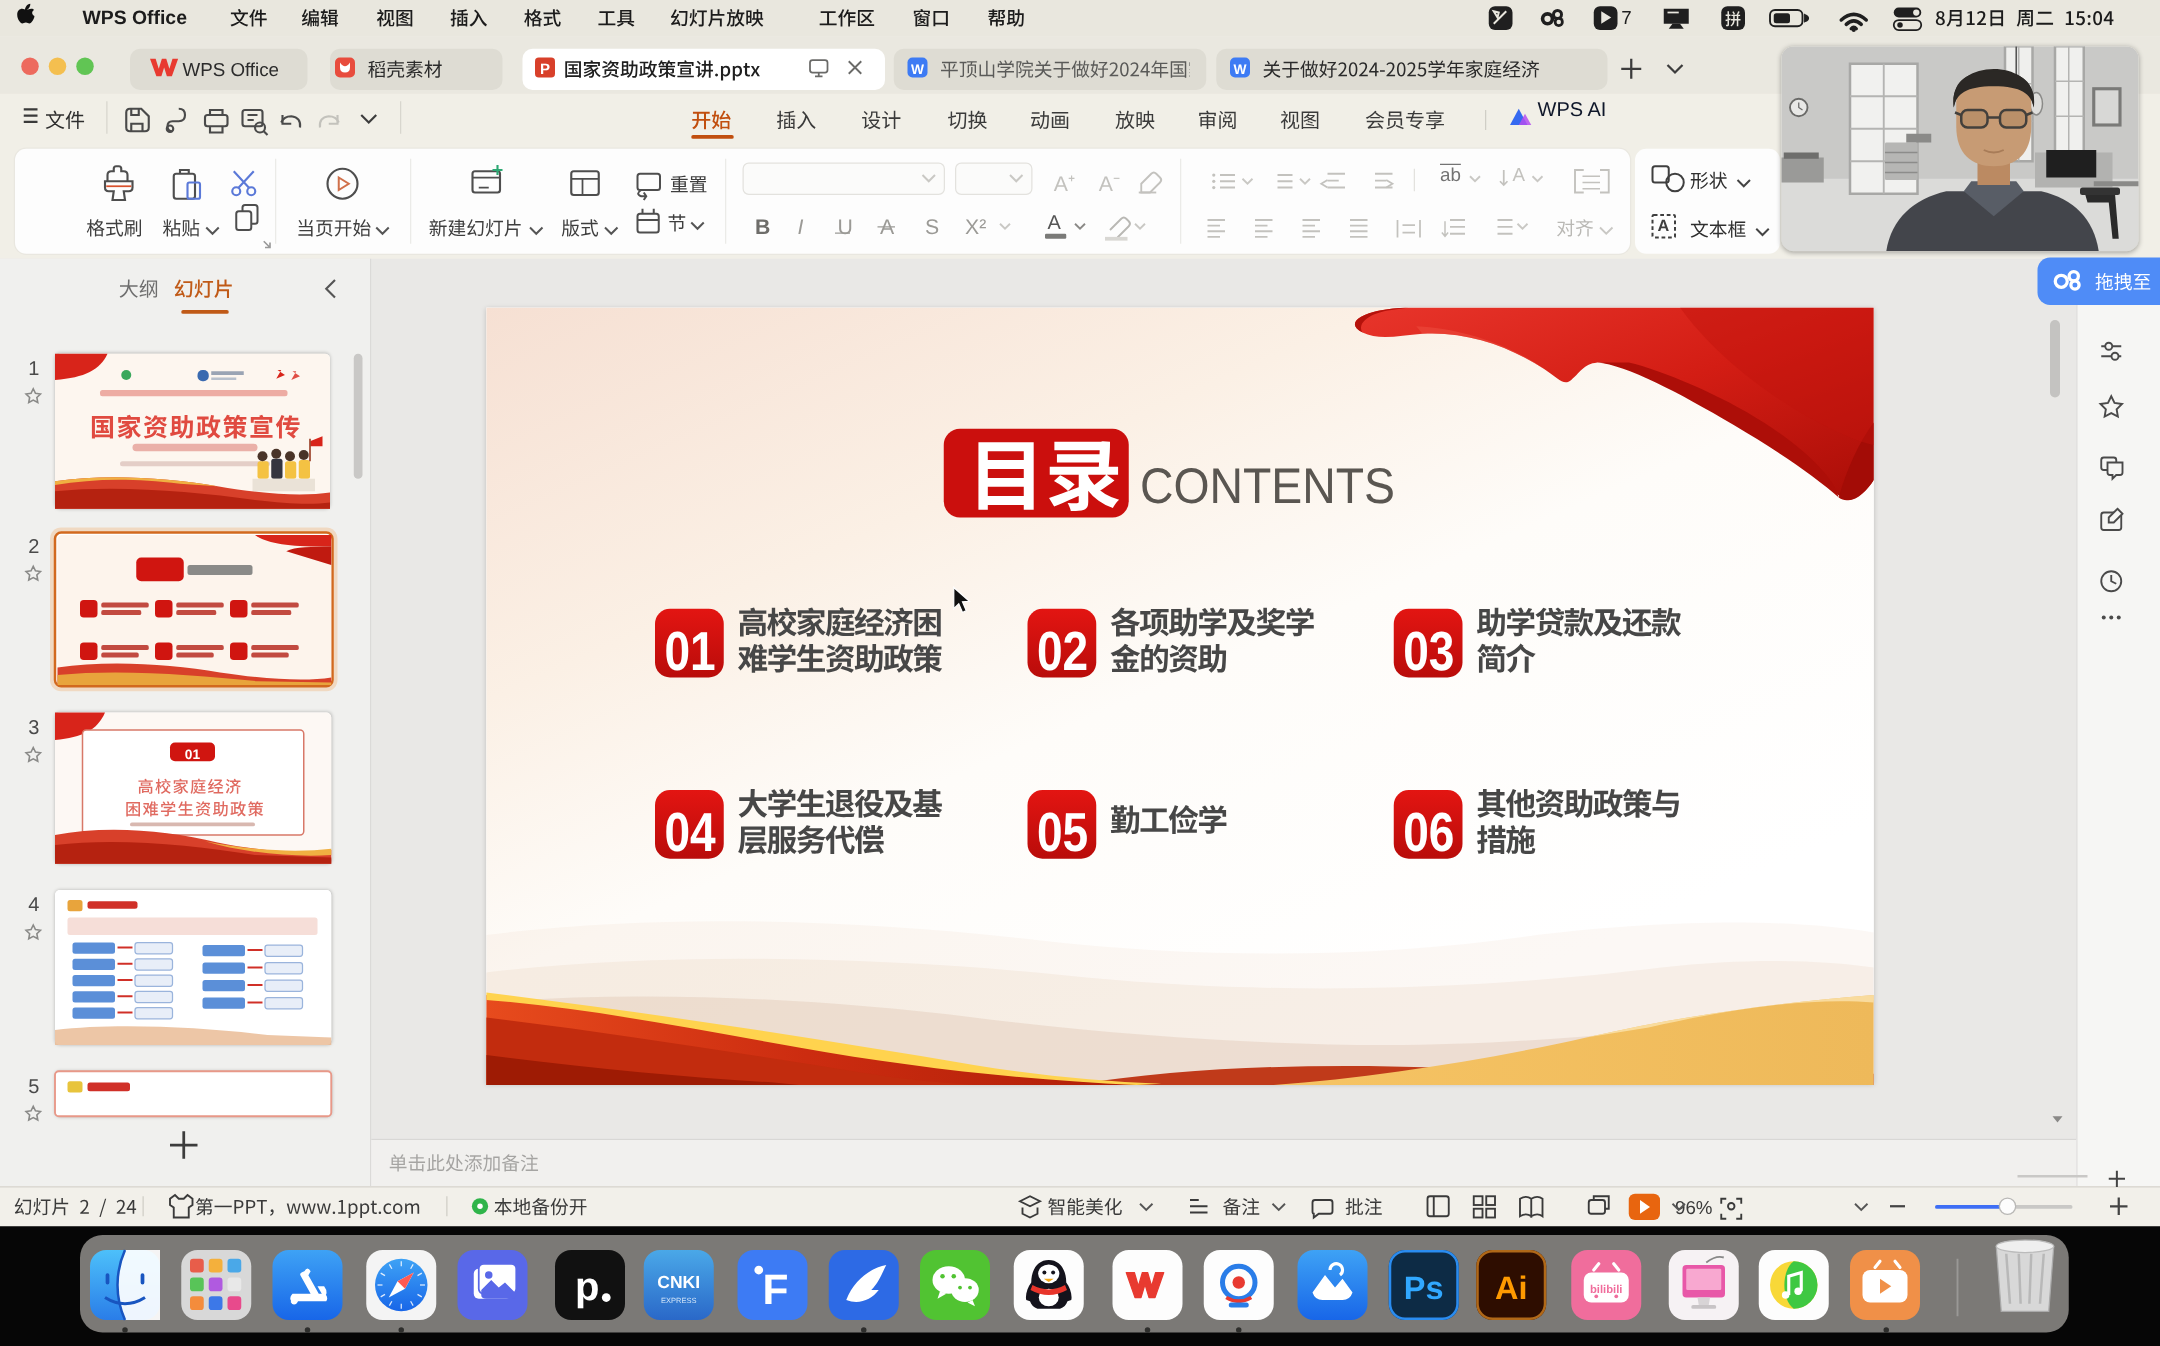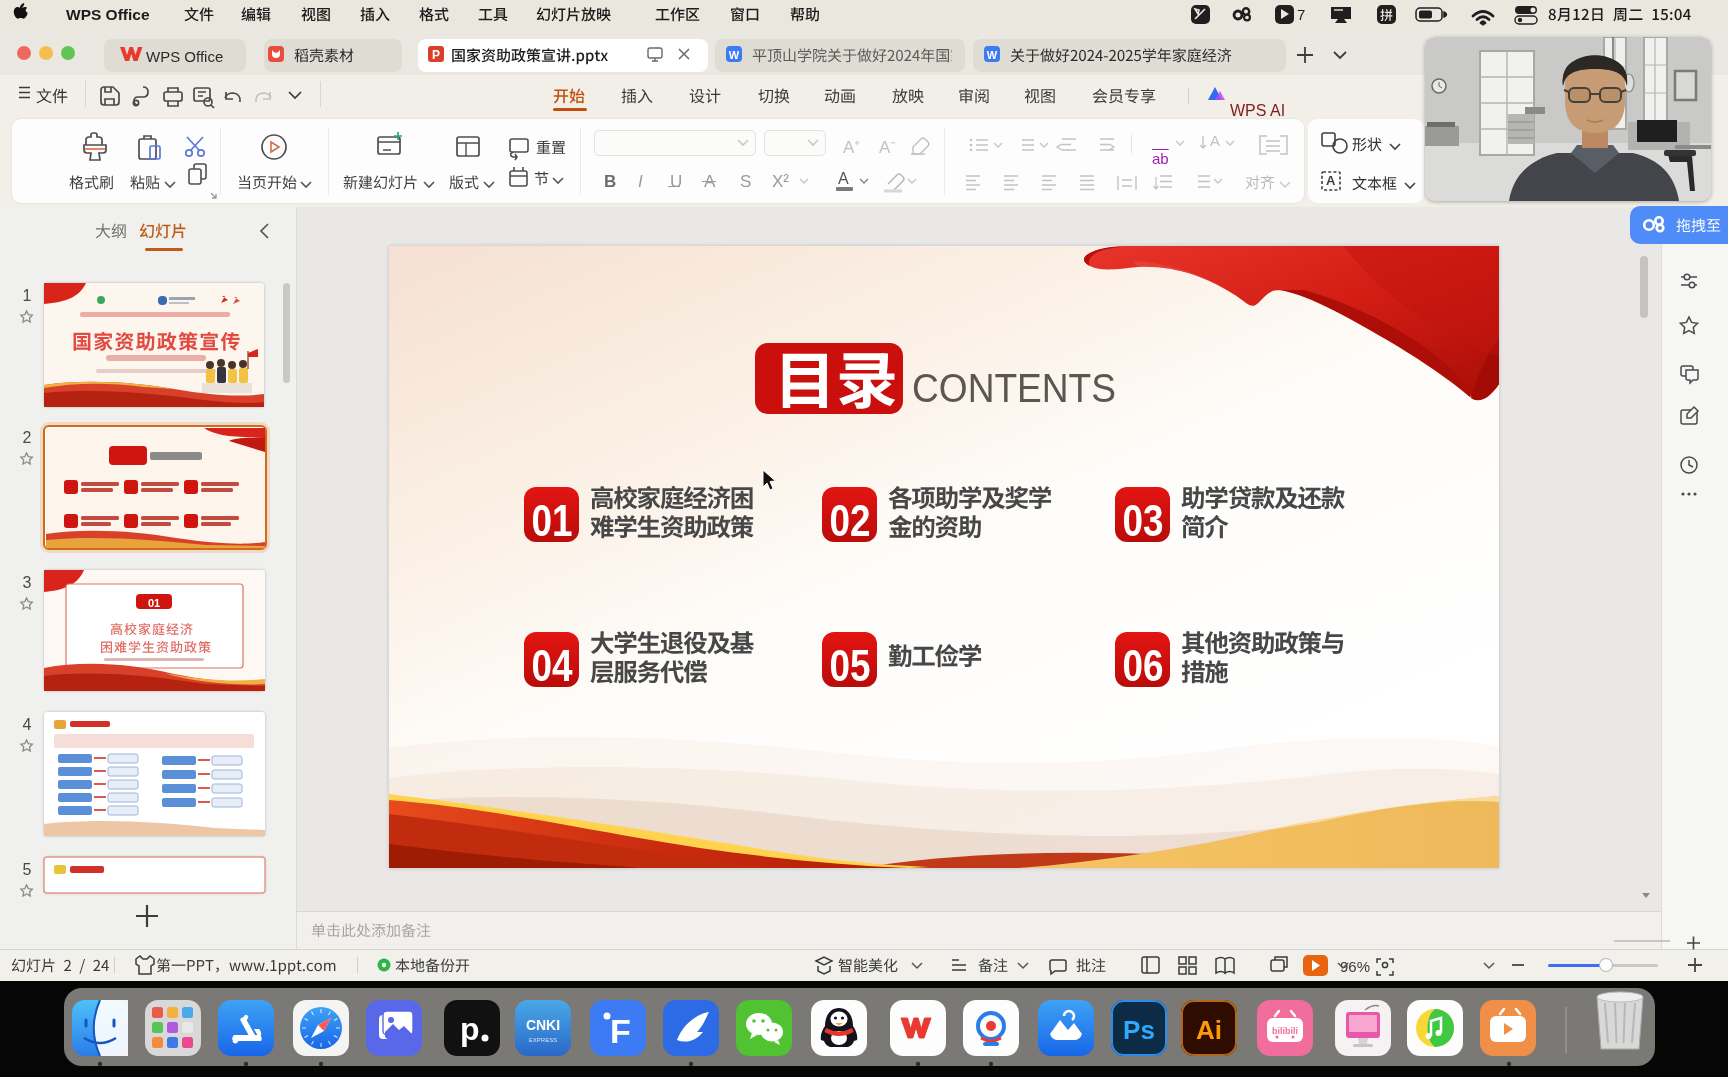--- a/index.html
+++ b/index.html
@@ -10,21 +10,21 @@
     <div style="position:absolute;left:104px;top:39px;width:142px;height:33px;border-radius:8px;background:#dedcd3"></div>
     <div style="position:absolute;left:264px;top:39px;width:138px;height:33px;border-radius:8px;background:#dedcd3"></div>
     <div style="position:absolute;left:418px;top:39px;width:290px;height:33px;border-radius:8px;background:#ffffff"></div>
     <div style="position:absolute;left:715px;top:39px;width:250px;height:33px;border-radius:8px;background:#dedcd3"></div>
     <div style="position:absolute;left:973px;top:39px;width:313px;height:33px;border-radius:8px;background:#dedcd3"></div>
     <div style="position:absolute;left:146px;top:48px;font:400 15px 'Liberation Sans',sans-serif;color:#2b2b2b">WPS Office</div>
     <div style="position:absolute;left:85px;top:81px;width:1px;height:26px;background:#d8d6ce"></div>
     <div style="position:absolute;left:320px;top:81px;width:1px;height:26px;background:#d8d6ce"></div>
     <div style="position:absolute;left:553px;top:108px;width:34px;height:3px;background:#c14e0e;border-radius:2px"></div>
     <div style="position:absolute;left:1188px;top:88px;width:1px;height:16px;background:#d0cec6"></div>
-    <div style="position:absolute;left:1230px;top:102px;font:400 16px 'Liberation Sans',sans-serif;color:#7f1d1d">WPS AI</div>
+    <div style="position:absolute;left:1230px;top:80px;font:400 16px 'Liberation Sans',sans-serif;color:#0f172a">WPS AI</div>
     <div style="position:absolute;left:12px;top:119px;width:1292px;height:84px;border-radius:9px;background:#fdfdfd;box-shadow:0 0 0 1px #e9e7e0"></div>
     <div style="position:absolute;left:1308px;top:119px;width:116px;height:84px;border-radius:9px;background:#fdfdfd"></div>
     <div style="position:absolute;left:220px;top:127px;width:1px;height:68px;background:#ebebe8"></div>
     <div style="position:absolute;left:328px;top:127px;width:1px;height:68px;background:#ebebe8"></div>
     <div style="position:absolute;left:580px;top:127px;width:1px;height:68px;background:#ebebe8"></div>
     <div style="position:absolute;left:944px;top:127px;width:1px;height:68px;background:#ebebe8"></div>
     <div style="position:absolute;left:594px;top:130px;width:162px;height:26px;border:1px solid #e3e2de;border-radius:5px;background:#fbfbfa"></div>
     <div style="position:absolute;left:764px;top:130px;width:62px;height:26px;border:1px solid #e3e2de;border-radius:5px;background:#fbfbfa"></div>
     <div style="position:absolute;left:843px;top:135px;font:400 17px 'Liberation Sans',sans-serif;color:#c3c2be">A⁺</div>
     <div style="position:absolute;left:879px;top:135px;font:400 17px 'Liberation Sans',sans-serif;color:#c3c2be">A⁻</div>
@@ -32,21 +32,21 @@
     <div style="position:absolute;left:670px;top:172px;font:400 17px 'Liberation Sans',sans-serif;color:#9b9a96">U</div>
     <div style="position:absolute;left:704px;top:172px;font:400 17px 'Liberation Sans',sans-serif;color:#9b9a96">A</div>
     <div style="position:absolute;left:740px;top:172px;font:400 17px 'Liberation Sans',sans-serif;color:#9b9a96">S</div>
     <div style="position:absolute;left:604px;top:172px;font:700 17px 'Liberation Sans',sans-serif;color:#6e6d6a">B</div>
     <div style="position:absolute;left:668px;top:186px;width:12px;height:1.4px;background:#9b9a96"></div>
     <div style="position:absolute;left:702px;top:181px;width:14px;height:1.4px;background:#9b9a96"></div>
     <div style="position:absolute;left:772px;top:172px;font:400 17px 'Liberation Sans',sans-serif;color:#9b9a96">X²</div>
     <div style="position:absolute;left:838px;top:170px;font:400 16px 'Liberation Sans',sans-serif;color:#555">A</div>
     <div style="position:absolute;left:836px;top:187px;width:17px;height:4px;background:#7a7a78;border-radius:1px"></div>
     <div style="position:absolute;left:1131px;top:135px;width:1px;height:18px;background:#e3e2de"></div>
-    <div style="position:absolute;left:1152px;top:150px;font:400 15px 'Liberation Sans',sans-serif;color:#a21caf;text-decoration:overline">ab</div>
+    <div style="position:absolute;left:1152px;top:132px;font:400 15px 'Liberation Sans',sans-serif;color:#737373;text-decoration:overline">ab</div>
     <div style="position:absolute;left:1210px;top:132px;font:400 15px 'Liberation Sans',sans-serif;color:#c3c2be">A</div>
     <div style="position:absolute;left:1326px;top:173px;font:700 13px 'Liberation Sans',sans-serif;color:#3f3f3f">A</div>
     <div style="position:absolute;left:0;top:207px;width:1728px;height:742px;background:#e9e8e6"></div>
     <div style="position:absolute;left:0;top:207px;width:297px;height:742px;background:#f0f0ee;border-right:1px solid #dbdad8"></div>
     <div style="position:absolute;left:1661px;top:207px;width:67px;height:742px;background:#f6f6f4;border-left:1px solid #dddcda"></div>
     <div style="position:absolute;left:145px;top:248px;width:38px;height:3px;background:#c05a17;border-radius:2px"></div>
     <div style="position:absolute;left:297px;top:911px;width:1364px;height:38px;background:#f1f0ee;border-top:1px solid #d8d7d5"></div>
     <div style="position:absolute;left:0;top:949px;width:1728px;height:32px;background:#f2f0ea;border-top:1px solid #d6d4cd"></div>
     <div style="position:absolute;left:114px;top:957px;width:1px;height:16px;background:#cfcdc6"></div>
     <div style="position:absolute;left:357px;top:957px;width:1px;height:16px;background:#cfcdc6"></div>

